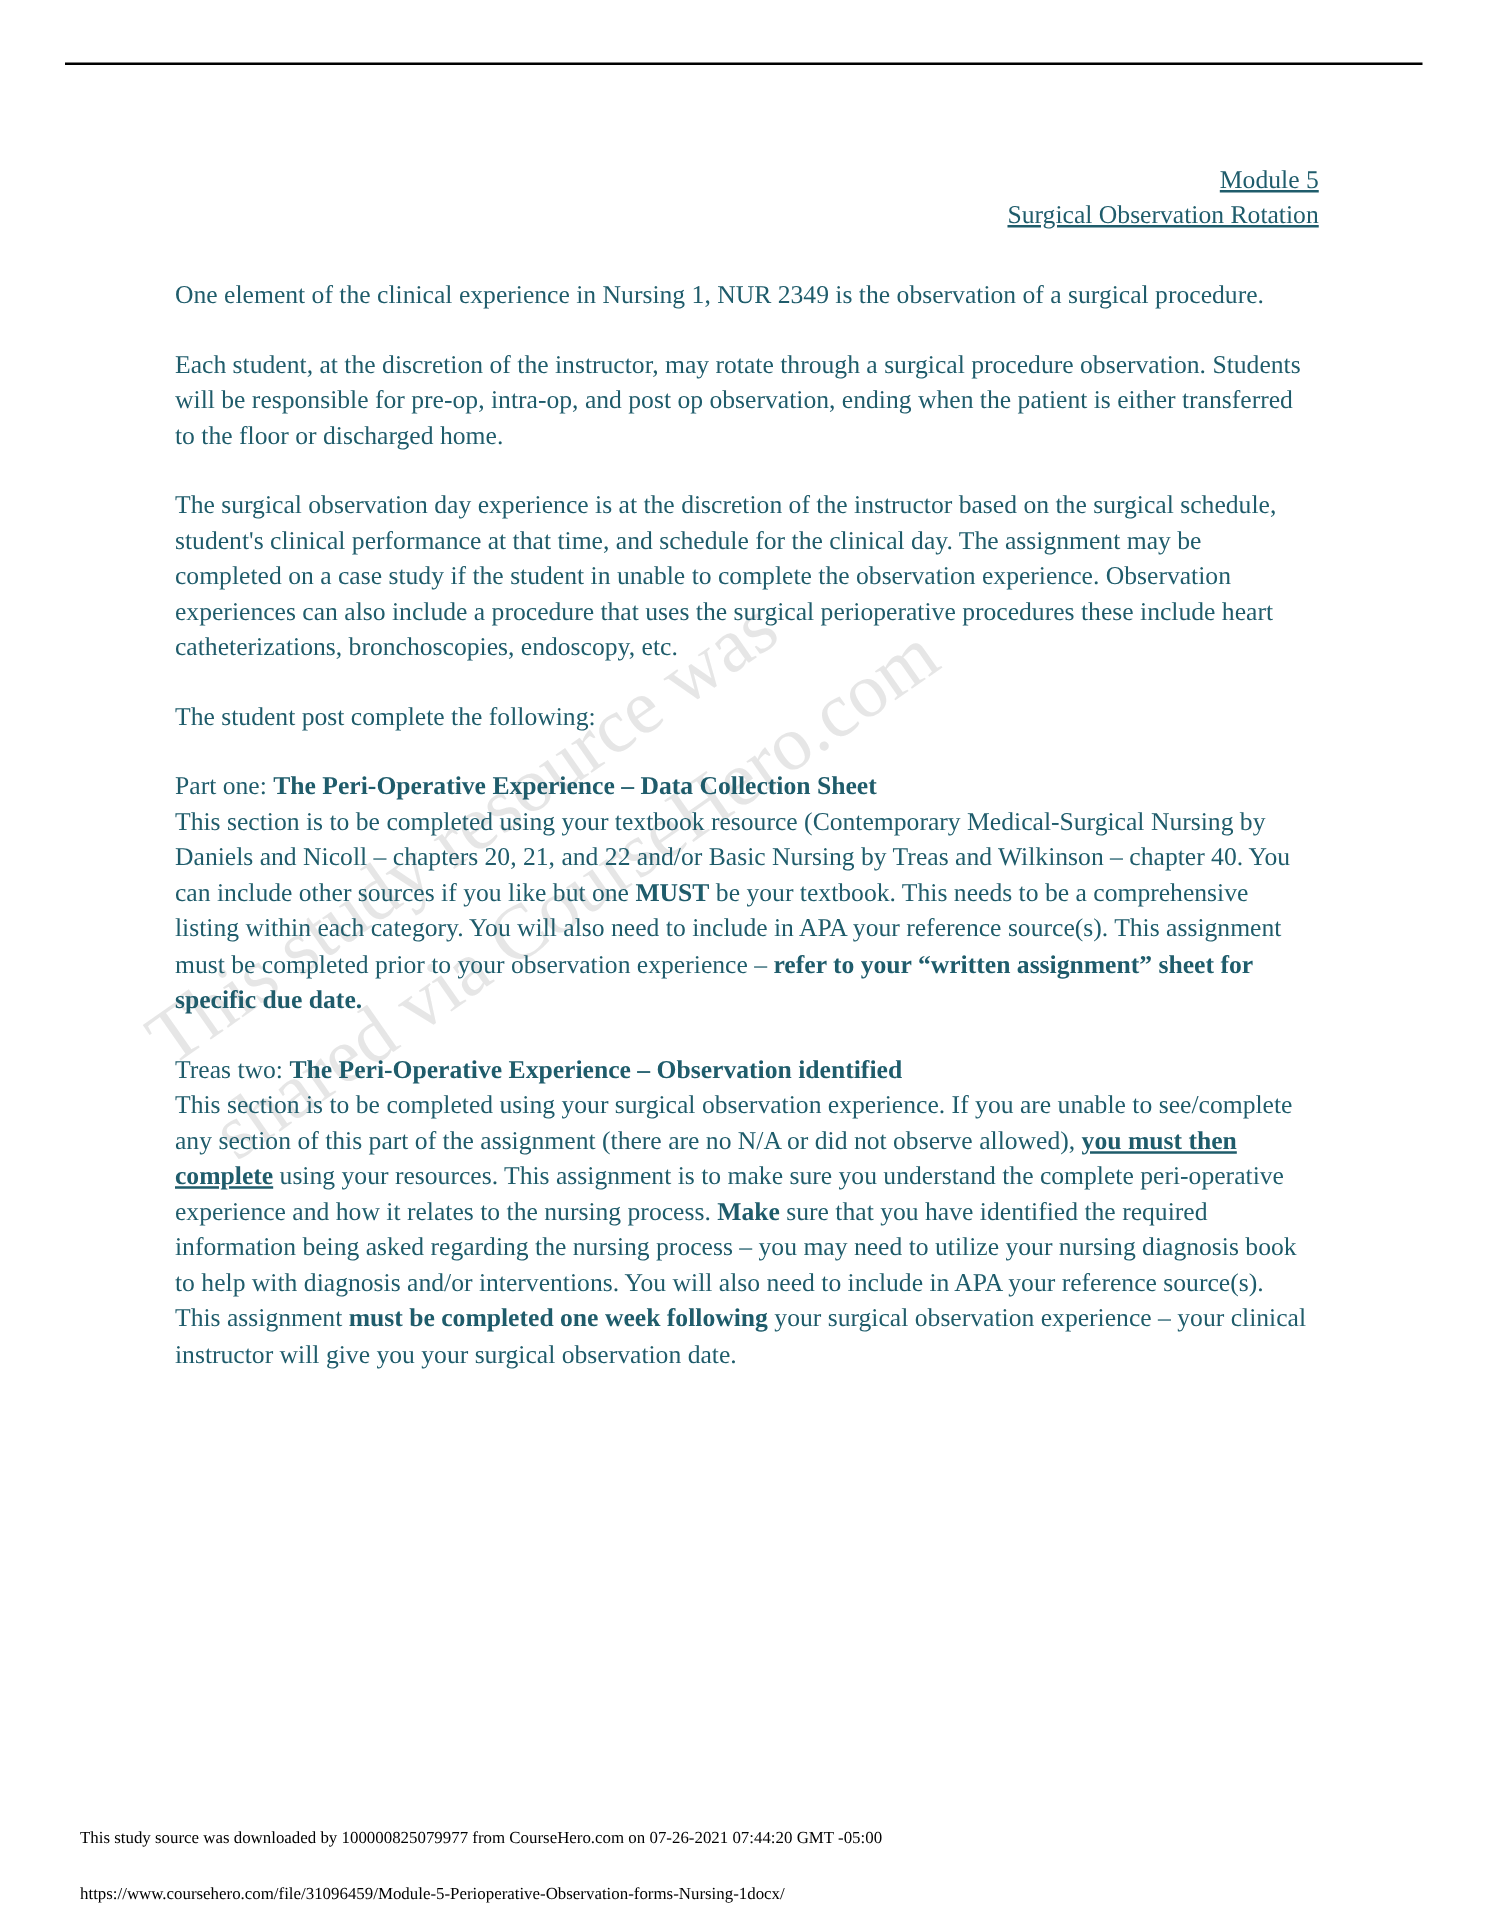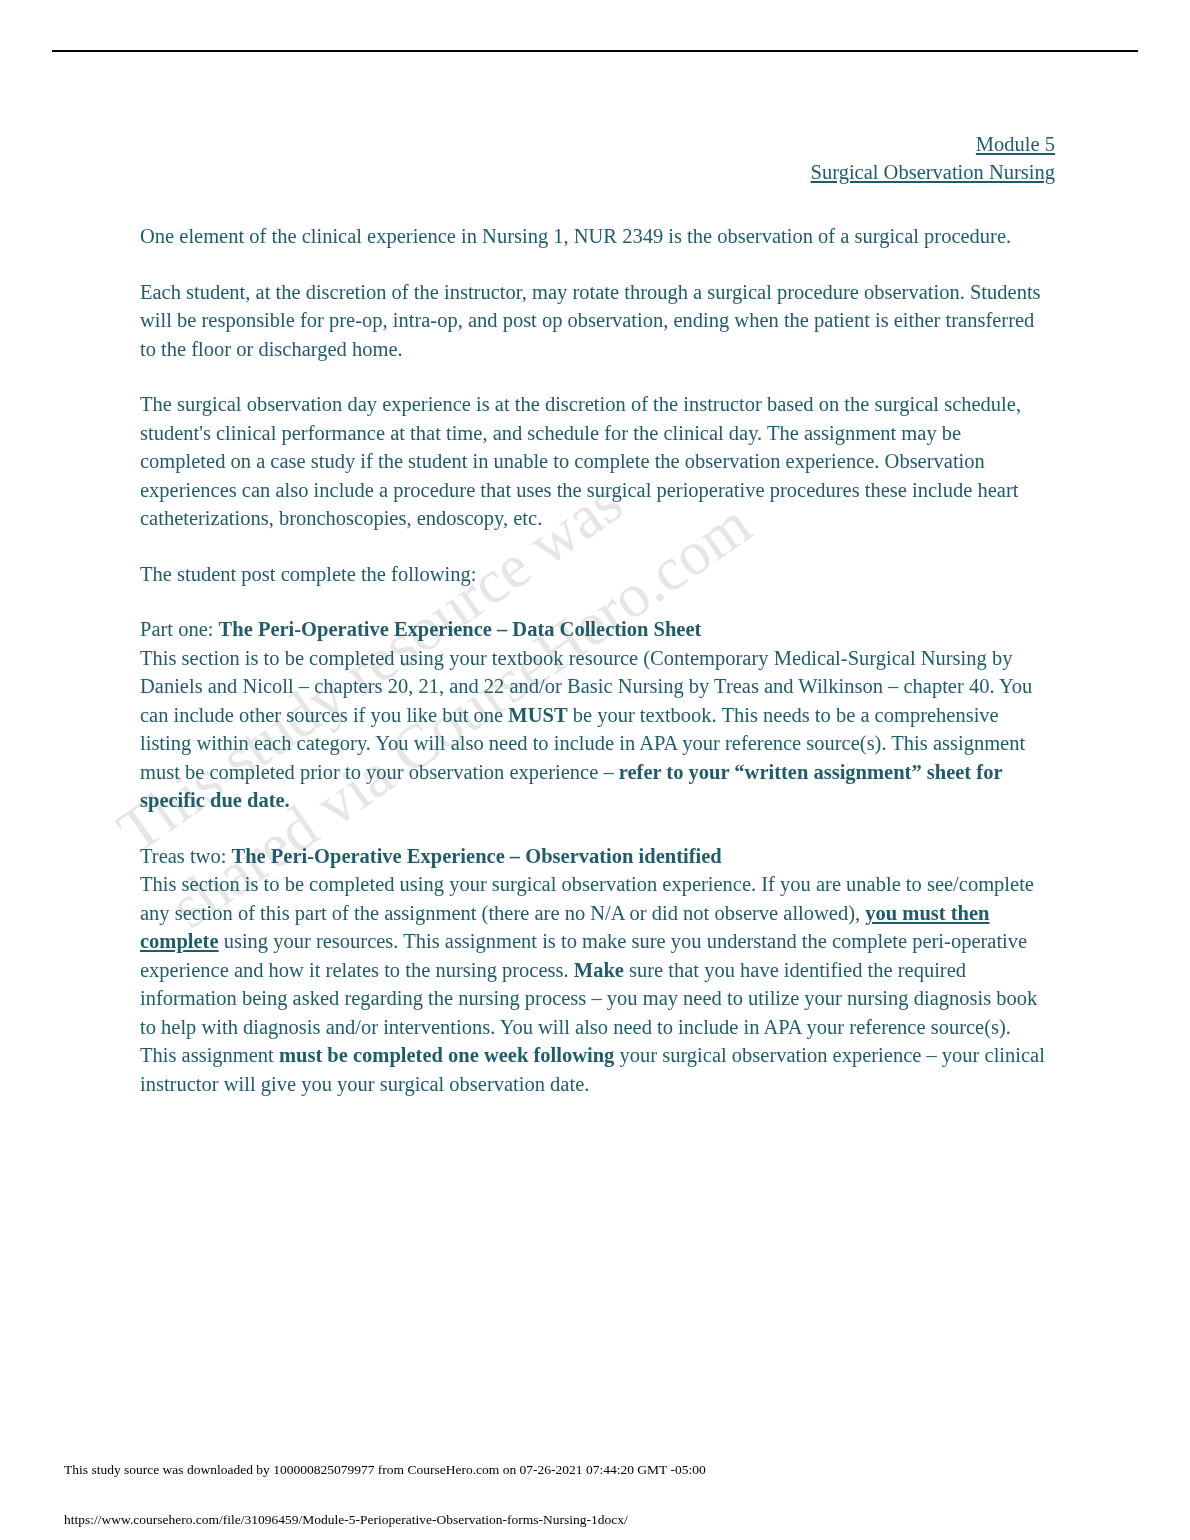--- a/index.html
+++ b/index.html
@@ -93,43 +93,43 @@
     position: absolute;
     left: 64px;
     top: 1462px;
     width: 1080px;
     font-size: 13.5px;
     color: #000000;
     font-family: "Liberation Serif", serif;
   }
   .footer .src-line {
     display: block;
-    margin-bottom: 34px;
   }
   .footer .url-line {
     display: block;
+    margin-top: 29px;
   }
 </style>
 </head>
 <body>
 
 <div class="page">
 
   <div class="top-rule"></div>
 
   <div class="watermark">
     <span class="wm-line">This study resource was</span>
     <span class="wm-line">shared via CourseHero.com</span>
   </div>
 
   <div class="content">
 
     <div class="title-block">
       <span class="title-line underlined"><span>Module 5</span></span>
-      <span class="title-line underlined"><span>Surgical Observation Nursing</span></span>
+      <span class="title-line underlined"><span>Surgical Observation Rotation</span></span>
     </div>
 
     <p class="para">One element of the clinical experience in Nursing 1, NUR 2349 is the observation of a surgical procedure.</p>
 
     <p class="para">Each student, at the discretion of the instructor, may rotate through a surgical procedure observation. Students will be responsible for pre-op, intra-op, and post op observation, ending when the patient is either transferred to the floor or discharged home.</p>
 
     <p class="para">The surgical observation day experience is at the discretion of the instructor based on the surgical schedule, student's clinical performance at that time, and schedule for the clinical day.  The assignment may be completed on a case study if the student in unable to complete the observation experience. Observation experiences can also include a procedure that uses the surgical perioperative procedures these include heart catheterizations, bronchoscopies, endoscopy, etc.</p>
 
     <p class="para">The student post complete the following:</p>
 

